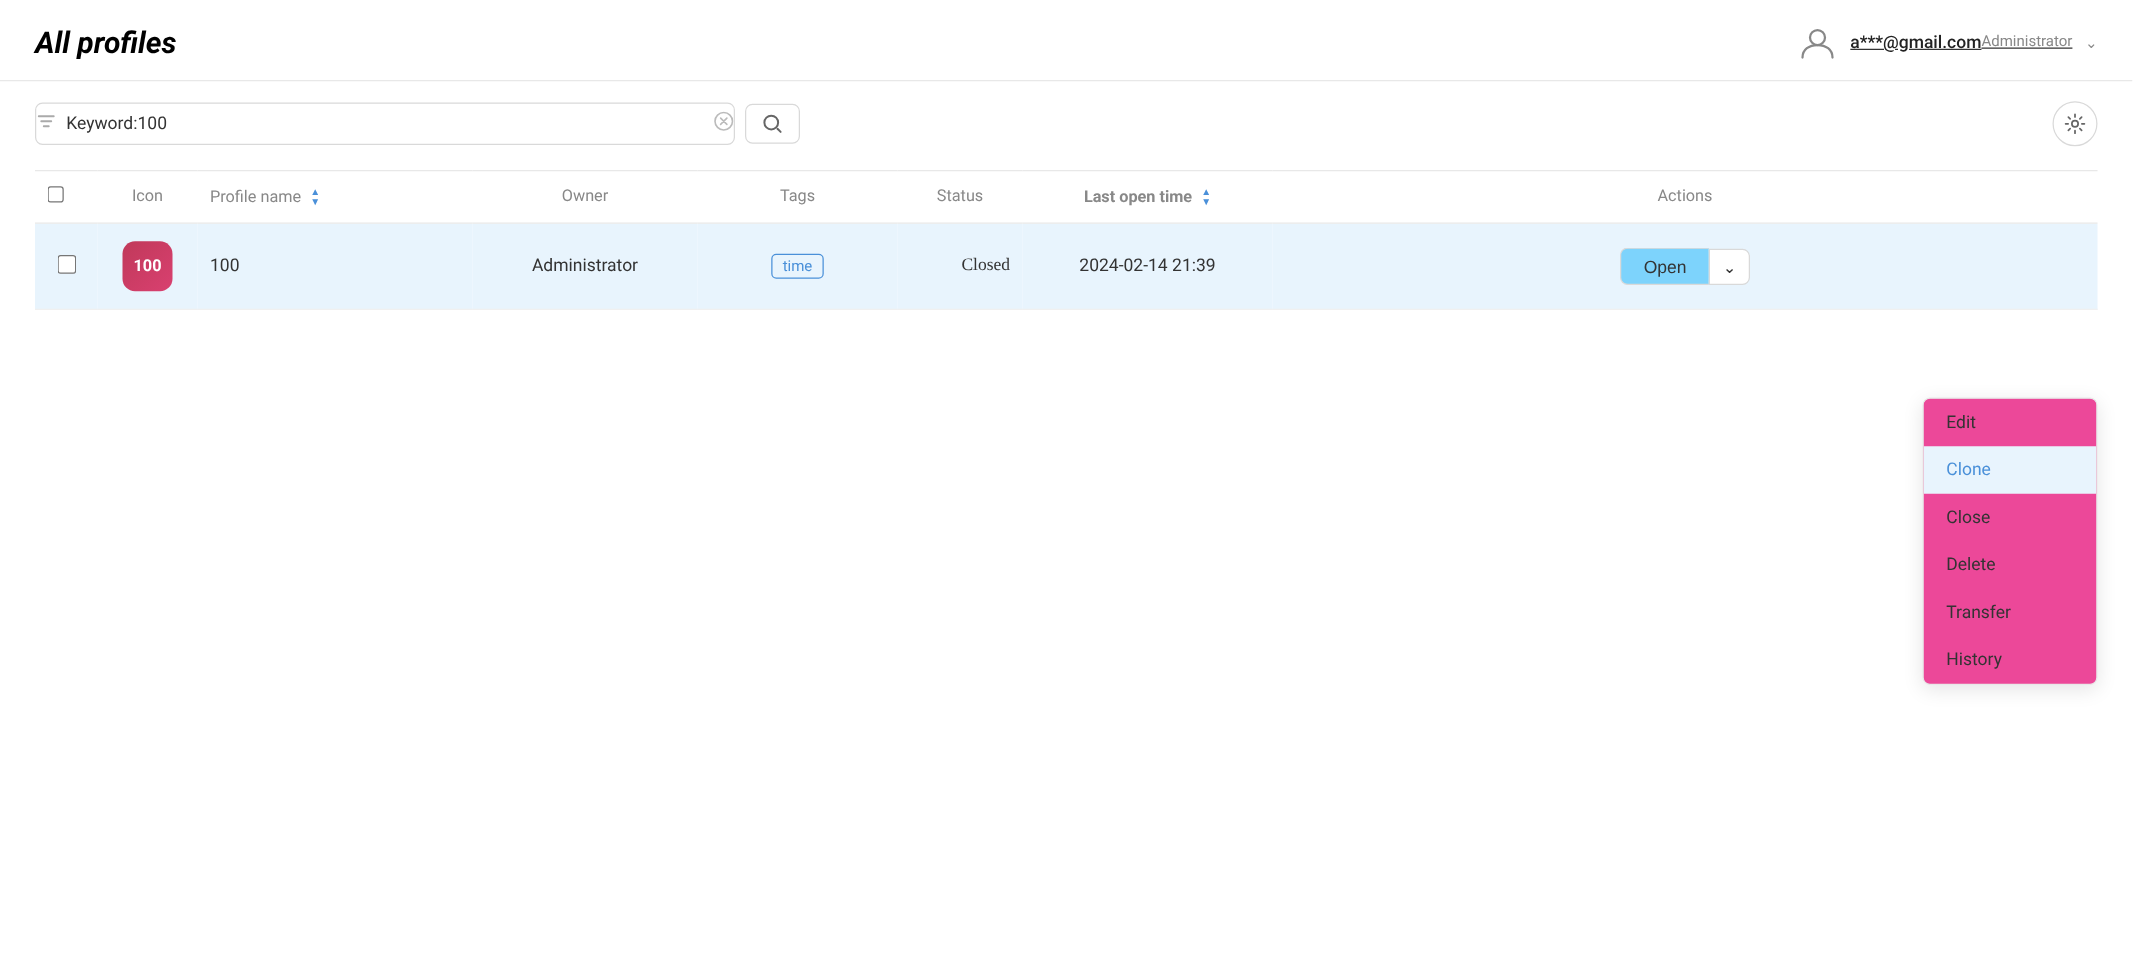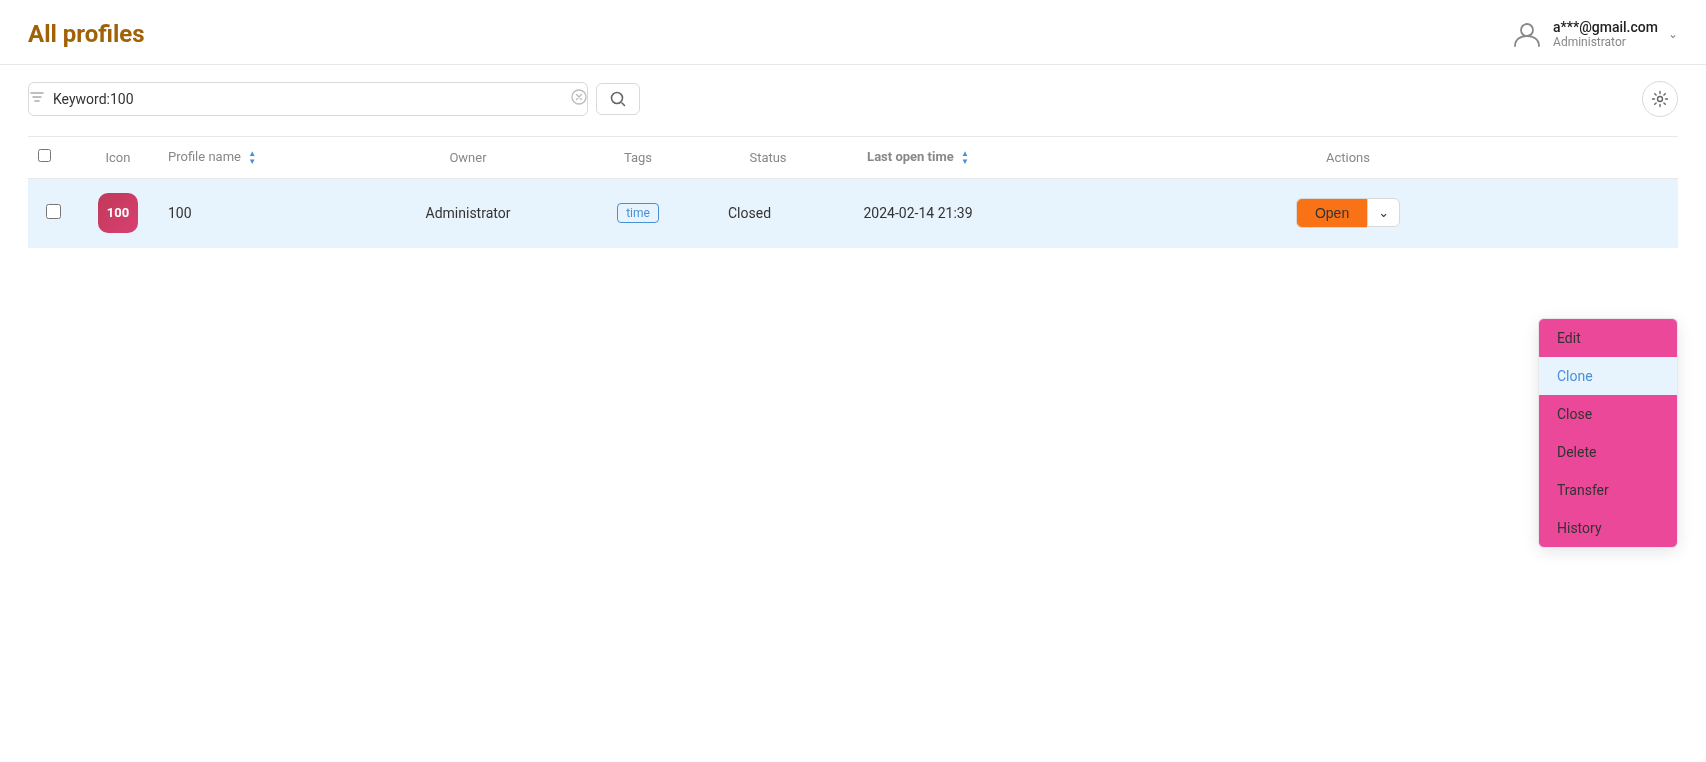--- a/index.html
+++ b/index.html
@@ -19,37 +19,39 @@
     .header {
       display: flex;
       align-items: center;
       justify-content: space-between;
       padding: 18px 28px 14px 28px;
       border-bottom: 1px solid #e8e8e8;
     }
     .page-title {
       font-size: 24px;
       font-weight: 700;
-      color: #a16207;
+      color: #000000;
+      font-style: italic;
     }
     .user-info {
       display: flex;
       align-items: center;
       gap: 10px;
       cursor: pointer;
     }
     .user-avatar-icon {
       width: 32px;
       height: 32px;
       color: #888;
     }
     .user-details {
       display: flex;
-      flex-direction: column;
+      flex-direction: row;
       align-items: flex-start;
+      text-decoration: underline;
     }
     .user-email {
       font-size: 14px;
       font-weight: 500;
       color: #222;
     }
     .user-role {
       font-size: 12px;
       color: #888;
     }
@@ -160,21 +162,21 @@
       background: #e8f4fd;
     }
     tbody tr td {
       padding: 14px 10px;
       border-bottom: 1px solid #f0f0f0;
     }
     td.col-checkbox { text-align: center; }
     td.col-icon { text-align: center; }
     td.col-owner { text-align: center; }
     td.col-tags { text-align: center; }
-    td.col-status { text-align: left; }
+    td.col-status { text-align: right; font-family: Liberation Serif, serif; }
     td.col-lastopen { text-align: center; }
     td.col-actions { text-align: center; }
     .profile-icon-badge {
       display: inline-flex;
       align-items: center;
       justify-content: center;
       width: 40px;
       height: 40px;
       border-radius: 10px;
       background: linear-gradient(135deg, #c0395a, #d94070);
@@ -188,21 +190,21 @@
       color: #4a90d9;
       border-radius: 4px;
       padding: 2px 8px;
       font-size: 12px;
     }
     .open-btn-group {
       display: inline-flex;
       align-items: center;
     }
     .open-btn {
-      background: #f97316;
+      background: #7dd3fc;
       border: 1px solid #d9d9d9;
       border-right: none;
       border-radius: 6px 0 0 6px;
       padding: 6px 18px;
       cursor: pointer;
       font-size: 14px;
       color: #333;
     }
     .dropdown-btn {
       background: #fff;

